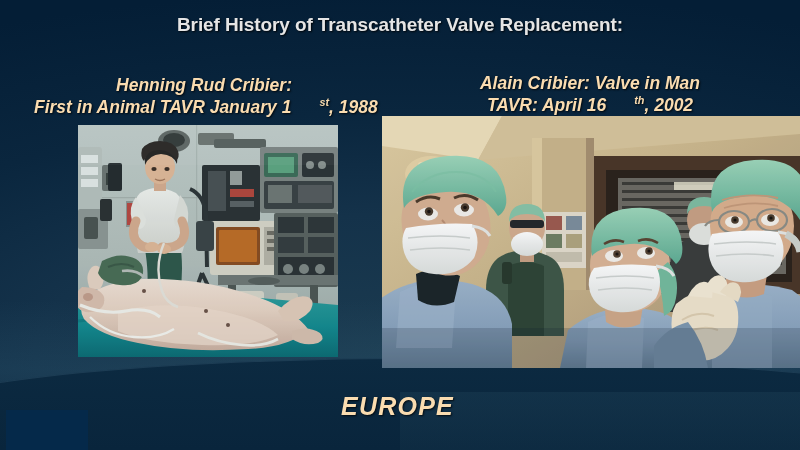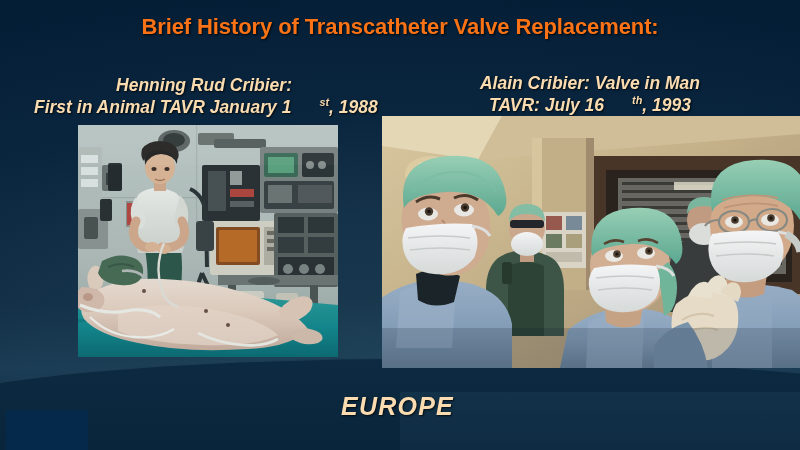--- a/index.html
+++ b/index.html
@@ -55,22 +55,22 @@
     width: 82px;
     height: 42px;
     background: #05294a;
   }
   
   .title {
     position: absolute;
     left: 0; right: 0;
     top: 14px;
     text-align: center;
-    color: #f97316;
-    font-size: 22px;
+    color: #e5e5e5;
+    font-size: 19px;
     font-weight: bold;
     letter-spacing: -0.1px;
     text-shadow: 1px 1px 2px rgba(0,0,0,0.85);
   }
   
   .caption {
     position: absolute;
     color: #fadcb0;
     font-size: 17.5px;
     font-weight: bold;
@@ -125,21 +125,21 @@
 
   <div class="title">Brief History of Transcatheter Valve Replacement:</div>
 
   <div class="caption" id="caption-left">
     <span>Henning Rud Cribier:</span><br>
     <span>First in Animal TAVR January 1</span><sup>st</sup><span>, 1988</span>
   </div>
 
   <div class="caption" id="caption-right">
     <span>Alain Cribier: Valve in Man</span><br>
-    <span>TAVR: July 16</span><sup>th</sup><span>, 1993</span>
+    <span>TAVR: April 16</span><sup>th</sup><span>, 2002</span>
   </div>
 
   <div class="photo" id="photo-left">
     <svg viewBox="0 0 260 232" preserveAspectRatio="none">
       <defs>
         <linearGradient id="labWall" x1="0" y1="0" x2="0" y2="1">
           <stop offset="0%" stop-color="#c3ccc8"></stop>
           <stop offset="60%" stop-color="#b3bdb9"></stop>
           <stop offset="100%" stop-color="#9aa5a2"></stop>
         </linearGradient>

